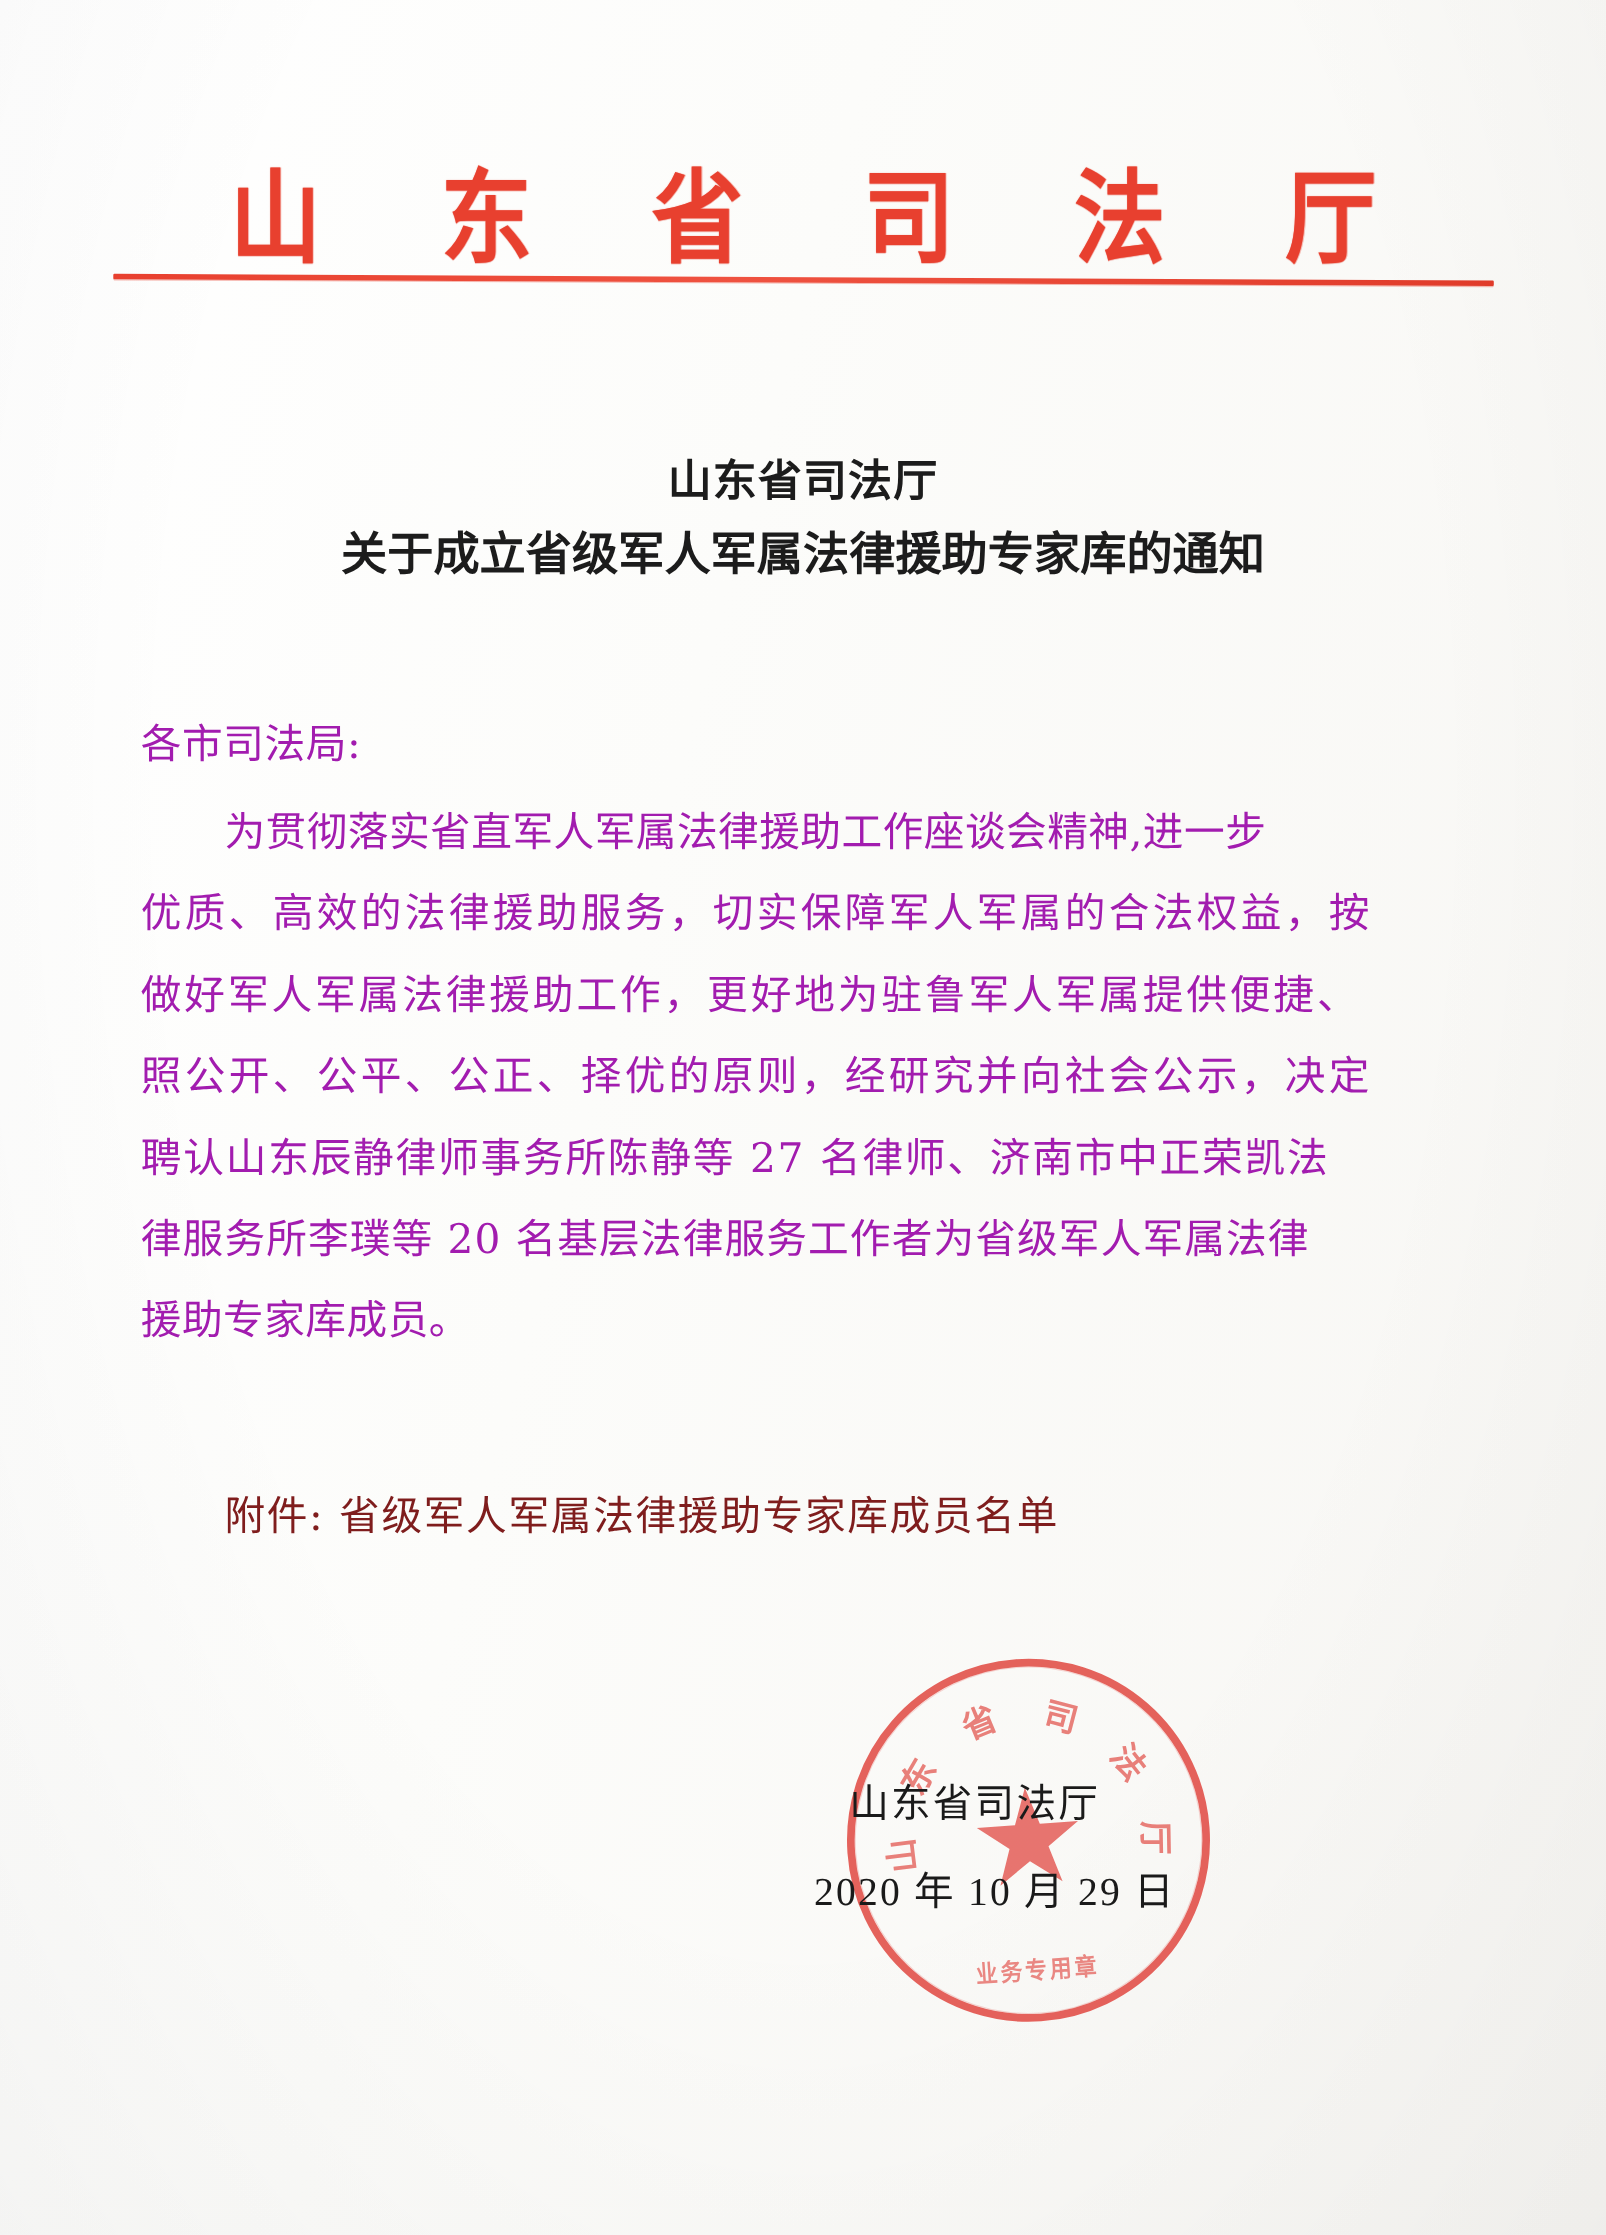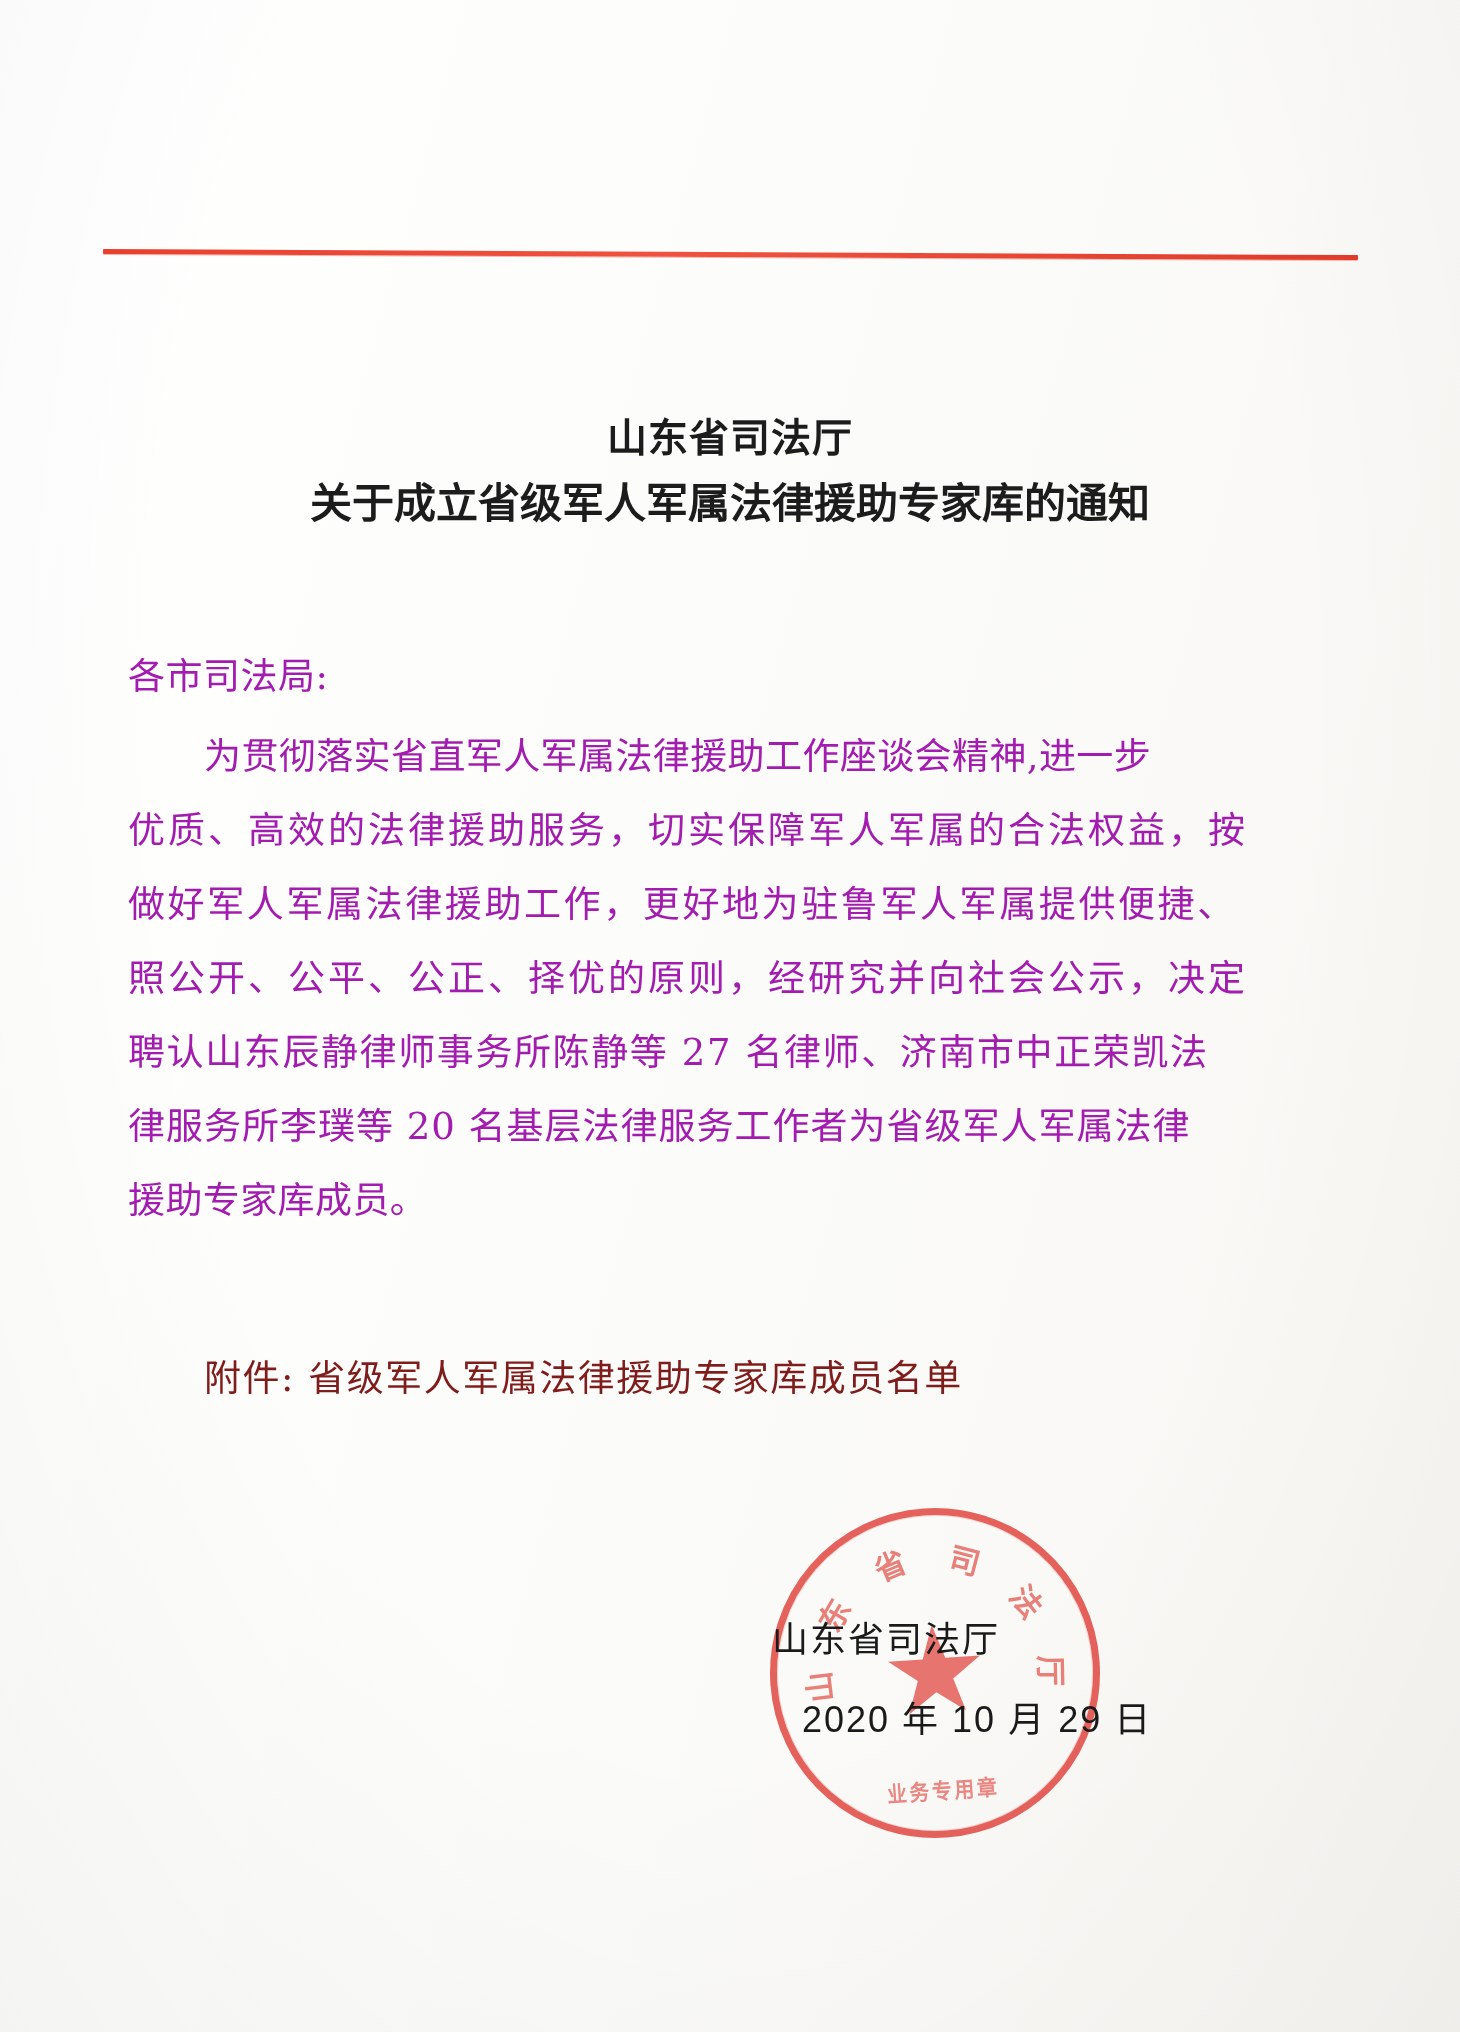--- a/index.html
+++ b/index.html
@@ -207,35 +207,38 @@
     left: 772px;
     top: 110px;
     color: #1a1a1a;
     font-family: "DejaVu Serif", "Liberation Serif", serif;
     font-size: 36px;
     letter-spacing: 2px;
     white-space: nowrap;
   }
   .sign-date {
     position: absolute;
-    left: 802px;
+    left: 740px;
     top: 190px;
     color: #1a1a1a;
-    font-family: Liberation Sans, sans-serif;
+    font-family: Liberation Serif, serif;
     font-size: 36px;
     letter-spacing: 2px;
     white-space: nowrap;
   }
 </style>
 </head>
 <body>
 
 <div class="page">
   <div class="paper-texture"></div>
 
+  <div class="masthead">
+    <div class="masthead-title">山 东 省 司 法 厅</div>
+  </div>
   <div class="masthead-rule"></div>
 
   <div class="doc-title">
     <div class="doc-title-line">山东省司法厅</div>
     <div class="doc-title-line main">关于成立省级军人军属法律援助专家库的通知</div>
   </div>
 
   <div class="body-block">
     <p class="salutation">各市司法局:</p>
     <p class="para-line indent j1">为贯彻落实省直军人军属法律援助工作座谈会精神,进一步</p>

